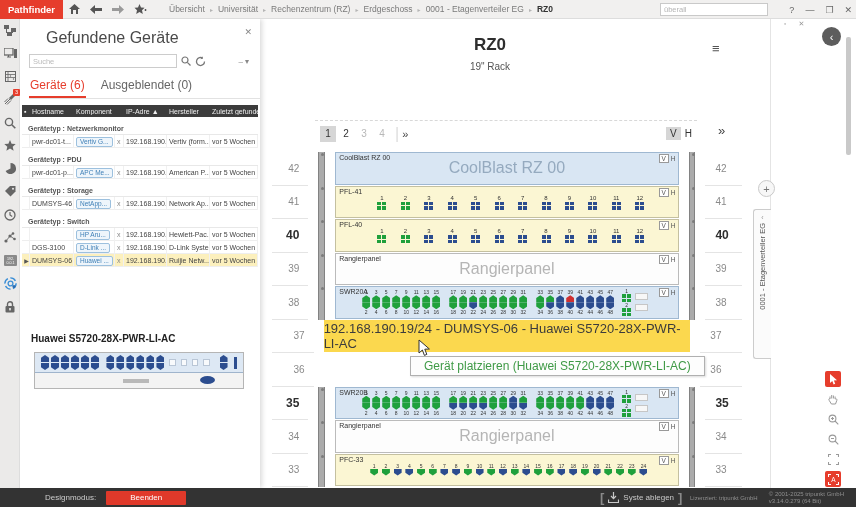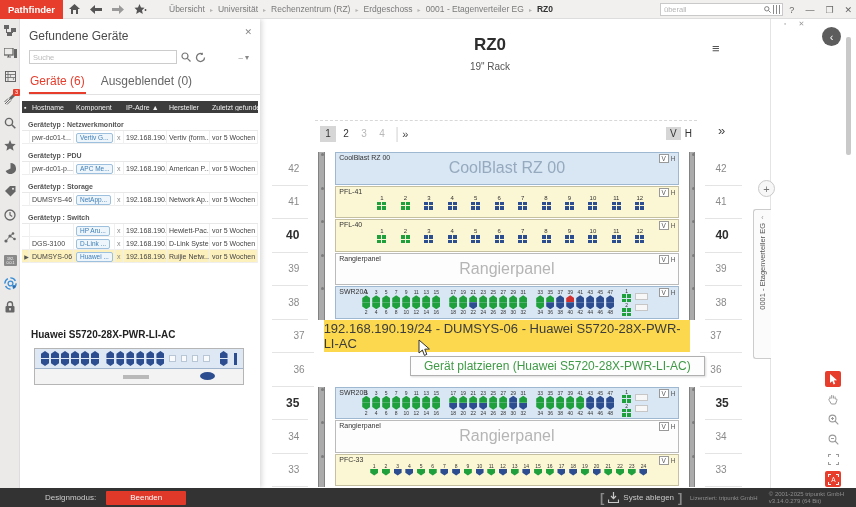--- a/index.html
+++ b/index.html
@@ -8,35 +8,35 @@
   .screen { position:absolute; inset:0; width:856px; height:507px; background:#fff; overflow:hidden; }
 
   
   .topbar { position:absolute; left:0; top:0; width:856px; height:19px; background:#f1f0ef; border-bottom:1px solid #ddd; display:flex; align-items:center; z-index:30; }
   .logo { width:63px; height:19px; background:#e63d2c; color:#fff; font-size:9.5px; font-weight:bold; display:flex; align-items:center; justify-content:center; }
   .tb-ic { width:22px; height:19px; display:flex; align-items:center; justify-content:center; color:#555; font-size:11px; cursor:default; }
   .tb-ic svg { display:block; }
   .crumbs { display:flex; align-items:center; margin-left:18px; gap:5px; font-size:8.5px; color:#7a7a7a; white-space:nowrap; }
   .crumb-sep { color:#b5b5b5; font-size:6px; }
   .crumb.last { color:#333; font-weight:bold; }
-  .tb-search { position:absolute; left:660px; top:3px; width:123px; height:13px; border:1px solid #c9c9c9; background:#fff; display:flex; align-items:center; }
+  .tb-search { position:absolute; left:660px; top:3px; width:108px; height:13px; border:1px solid #c9c9c9; background:#fff; display:flex; align-items:center; }
   .tb-search input { border:0; outline:0; flex:1; font-size:7.5px; padding:0 3px; color:#555; font-family:"Liberation Sans",sans-serif; }
   .tb-search input::placeholder { color:#b5b5b5; }
   .barcode { width:9px; height:9px; margin:0 2px; background:repeating-linear-gradient(90deg,#8a8a8a 0 1px,transparent 1px 3px); }
   .winctl { position:absolute; right:4px; top:0; height:19px; display:flex; align-items:center; gap:11px; color:#666; font-size:9px; }
 
   
   .rail-left { position:absolute; left:0; top:19px; width:20px; height:469px; background:#ebeae9; border-right:1px solid #ddd; z-index:20; }
   .rl-ic { position:relative; width:20px; height:23px; display:flex; align-items:center; justify-content:center; }
   .rl-ic svg { display:block; }
   .badge { position:absolute; top:1px; right:0px; background:#e63d2c; color:#fff; font-size:5.5px; line-height:7px; min-width:7px; text-align:center; border-radius:1px; }
 
   
   .panel { position:absolute; left:20px; top:19px; width:240px; height:469px; background:#fff; box-shadow:2px 0 5px rgba(0,0,0,.15); z-index:10; }
-  .panel-title { font-size:12px; color:#4a4a4a; padding:10px 0 0 9px; }
+  .panel-title { font-size:16px; color:#4a4a4a; padding:10px 0 0 26px; }
   .panel-close { position:absolute; right:8px; top:8px; color:#888; font-size:9px; }
   .srch-row { display:flex; align-items:center; margin:7px 9px 0 9px; gap:4px; }
   .srch-box { width:148px; height:14px; border:1px solid #ccc; display:flex; align-items:center; }
   .srch-box input { border:0; outline:0; flex:1; font-size:7.5px; padding:0 3px; color:#555; font-family:"Liberation Sans",sans-serif; }
   .srch-box input::placeholder { color:#bbb; }
   .mini-gray { color:#777; font-size:9px; }
   .panel-collapse { margin-left:auto; color:#888; font-size:8px; letter-spacing:2px; }
   .tabs { display:flex; gap:14px; margin:8px 0 0 9px; border-bottom:1px solid #e2e2e2; }
   .tab { font-size:12px; padding:2px 1px 4px 1px; color:#666; }
   .tab.active { color:#e63d2c; border-bottom:2px solid #e63d2c; }

